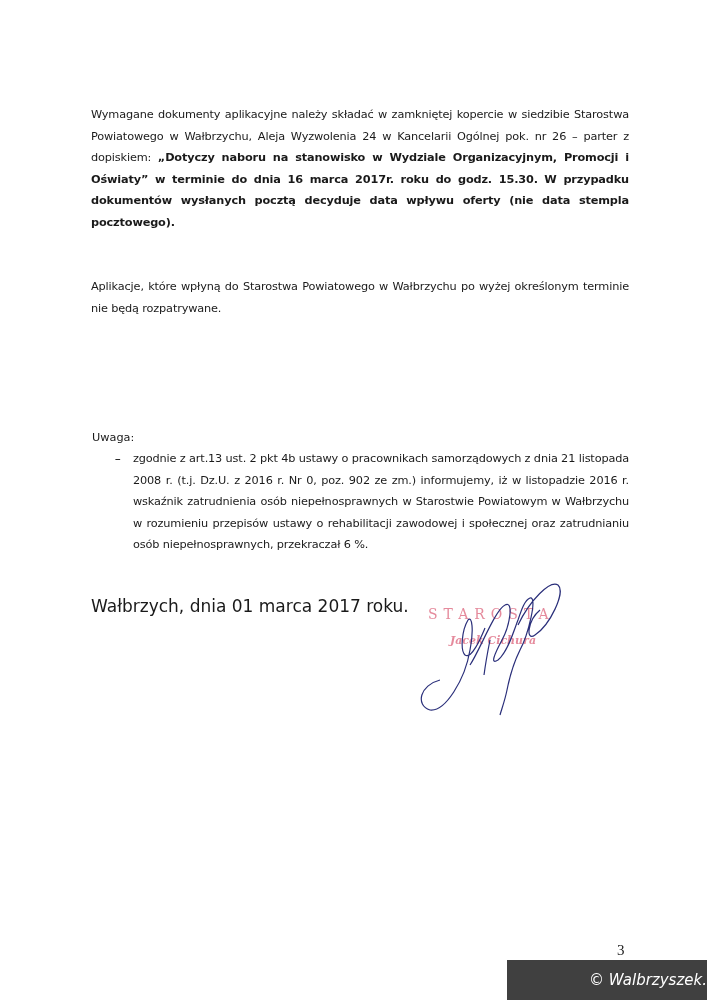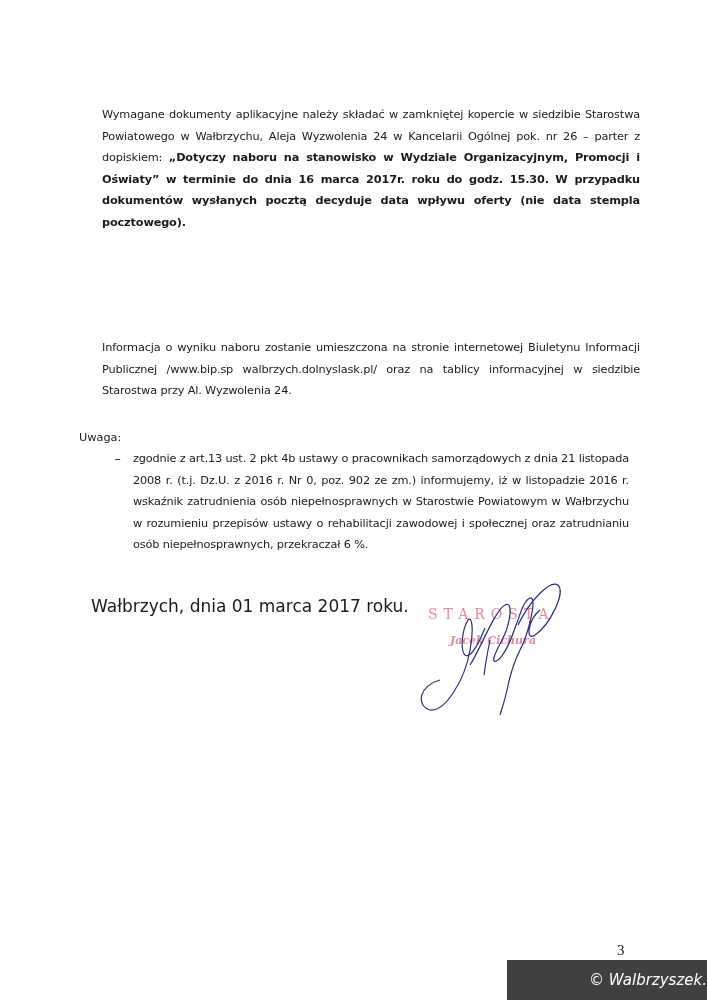--- a/index.html
+++ b/index.html
@@ -13,27 +13,26 @@
     }
     .page { position: absolute; left: 0; top: 0; width: 707px; height: 1000px; }
     .para {
       position: absolute;
       left: 91px;
       width: 538px;
       font-size: 11.3px;
       line-height: 21.6px;
       text-align: justify;
       letter-spacing: -0.15px;
-      margin-left: 11px;
     }
     .para b { font-weight: bold; }
     #p1 { top: 104px; }
     #p2 { top: 276px; }
     #p3 { top: 337px; }
-    #uwaga { position: absolute; left: 79px; top: 427px; font-size: 11.3px; line-height: 21.6px; }
+    #uwaga { position: absolute; left: 92px; top: 427px; font-size: 11.3px; line-height: 21.6px; }
     .list { position: absolute; left: 115px; top: 448px; width: 514px; font-size: 11.3px; line-height: 21.6px; letter-spacing: -0.15px; }
     .li { position: relative; padding-left: 18px; text-align: justify; }
     .li .dash { position: absolute; left: 0; top: 0; }
     #date { position: absolute; left: 91px; top: 596px; font-size: 17px; line-height: 21.6px; }
     .stamp { position: absolute; left: 410px; top: 580px; width: 170px; height: 140px; }
     .stamp-title {
       position: absolute; left: 18px; top: 26px;
       font-family: "DejaVu Serif", serif; font-size: 14px; letter-spacing: 6px;
       color: #e58a9c;
     }
@@ -55,22 +54,22 @@
 </head>
 <body>
 
 <div class="page">
 
   <div class="para" id="p1">
     <span>Wymagane dokumenty aplikacyjne należy składać w zamkniętej kopercie w siedzibie Starostwa Powiatowego w Wałbrzychu, Aleja Wyzwolenia 24 w Kancelarii Ogólnej pok. nr 26 – parter z dopiskiem: </span><b>„Dotyczy naboru na stanowisko w Wydziale Organizacyjnym, Promocji i Oświaty” w terminie do dnia 16 marca 2017r. roku do godz. 15.30.</b>
     <b>W przypadku dokumentów wysłanych pocztą decyduje data wpływu oferty (nie data stempla pocztowego).</b>
   </div>
 
+  <div class="para" id="p2">Aplikacje, które wpłyną do Starostwa Powiatowego w Wałbrzychu po wyżej określonym terminie nie będą rozpatrywane.</div>
 
-  <div class="para" id="p3">Informacja o wyniku naboru zostanie umieszczona na stronie internetowej Biuletynu Informacji Publicznej /www.bip.sp walbrzych.dolnyslask.pl/ oraz na tablicy informacyjnej w siedzibie Starostwa przy Al. Wyzwolenia 24.</div>
 
   <div id="uwaga">Uwaga:</div>
 
   <div class="list">
     <div class="li">
       <span class="dash">–</span>
     </div>
     <div class="li">
       <span class="dash">–</span>
       <span>zgodnie z art.13 ust. 2 pkt 4b ustawy o pracownikach samorządowych z dnia 21 listopada 2008 r. (t.j. Dz.U. z 2016 r. Nr 0, poz. 902 ze zm.) informujemy, iż w listopadzie 2016 r. wskaźnik zatrudnienia osób niepełnosprawnych w Starostwie Powiatowym w Wałbrzychu w rozumieniu przepisów ustawy o rehabilitacji zawodowej i społecznej oraz zatrudnianiu osób niepełnosprawnych, przekraczał 6 %.</span>

